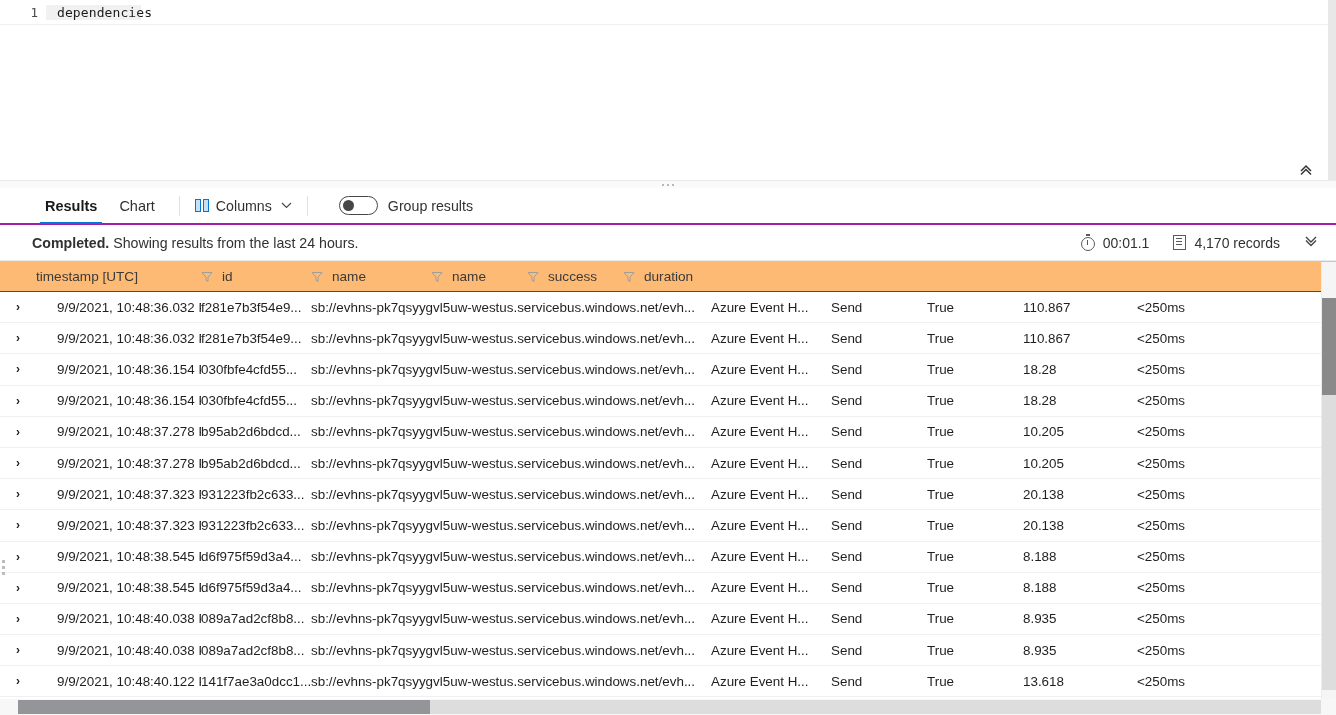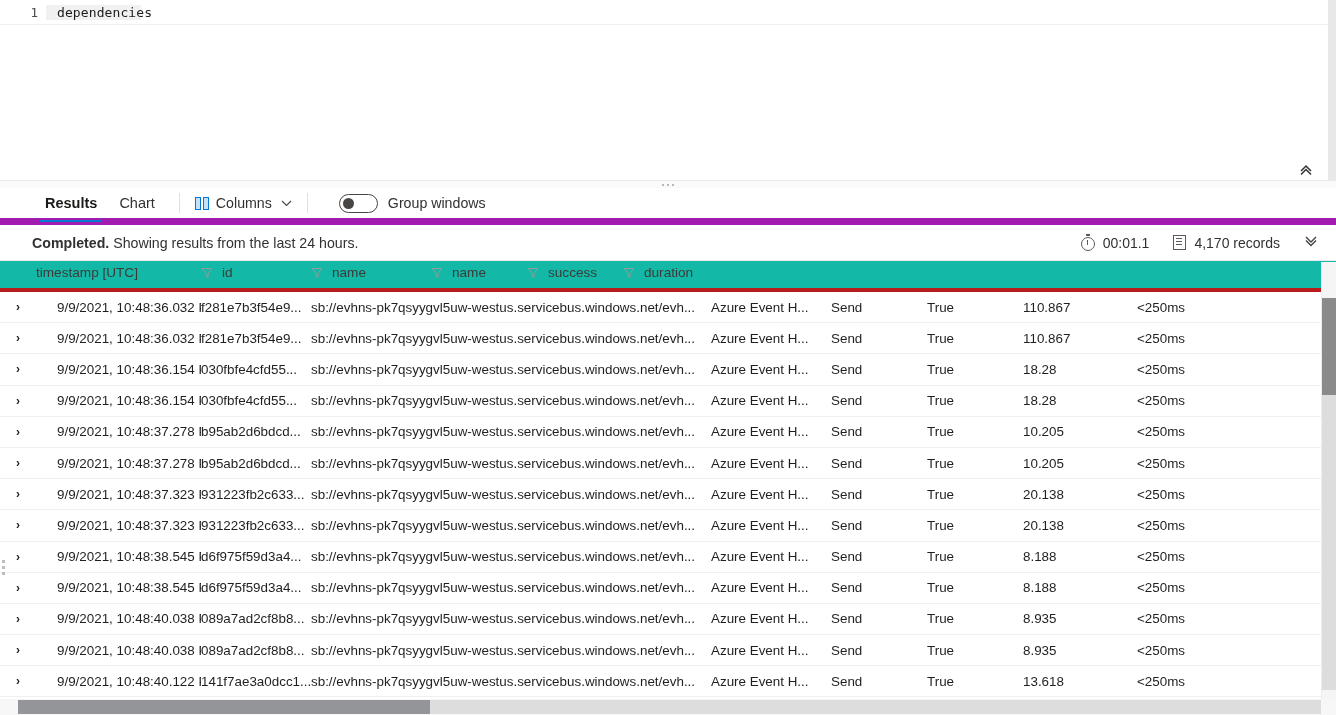--- a/index.html
+++ b/index.html
@@ -61,21 +61,21 @@
   .results-pane {
     position: absolute; left: 0; top: 188px; width: 1336px; height: 527px;
     background: #ffffff;
   }
 
   
   .toolbar {
     position: relative; height: 37px; width: 100%;
     display: flex; align-items: center;
     padding-left: 36px;
-    border-bottom: 7px solid #a21caf;
+    border-bottom: 2px solid #a21caf;
     text-align: right;
   }
   .tab {
     position: relative; height: 37px;
     display: flex; align-items: center;
     padding: 0 9px; margin-right: 4px;
     font-size: 14.5px; color: #323130; cursor: pointer;
   }
   .tab.active { font-weight: bold; color: #1b1a19; }
   .tab.active::after {
@@ -149,23 +149,23 @@
     background: #5a5a5a; box-shadow: 0 3px 0 #5a5a5a, 0 6px 0 #5a5a5a;
   }
   .dbl-chev { font-size: 13px; color: #444; cursor: pointer; }
 
   
   .grid-wrap {
     position: absolute; left: 0; top: 73px; width: 1336px; height: 454px;
     overflow: hidden;
   }
   .grid-head {
-    display: flex; align-items: flex-end;
-    height: 31px; border-bottom: 4px solid #b91c1c;
-    background: #14b8a6;
+    display: flex; align-items: flex-start;
+    height: 31px; border-bottom: 1px solid #b91c1c;
+    background: #fdba74;
   }
   .grid-head .cell {
     display: flex; align-items: center;
     font-size: 13.6px; color: #3b3a39;
     height: 31px; padding-right: 6px;
   }
   .funnel {
     width: 12px; height: 12px; margin-right: 9px; flex: none;
     position: relative;
   }
@@ -275,21 +275,21 @@
         </span>
       </div>
 
       <div class="tbar-sep"></div>
 
 
       <div class="toggle-wrap">
         <span class="toggle">
             <i></i>
           </span>
-        <span class="toggle-label">Group windows</span>
+        <span class="toggle-label">Group results</span>
       </div>
     </div>
 
     <div class="statusbar">
       <div class="status-msg">
         <b>Completed.</b>
         <span>Showing results from the last 24 hours.</span>
       </div>
       <div class="status-right">
         <div class="status-chip">

